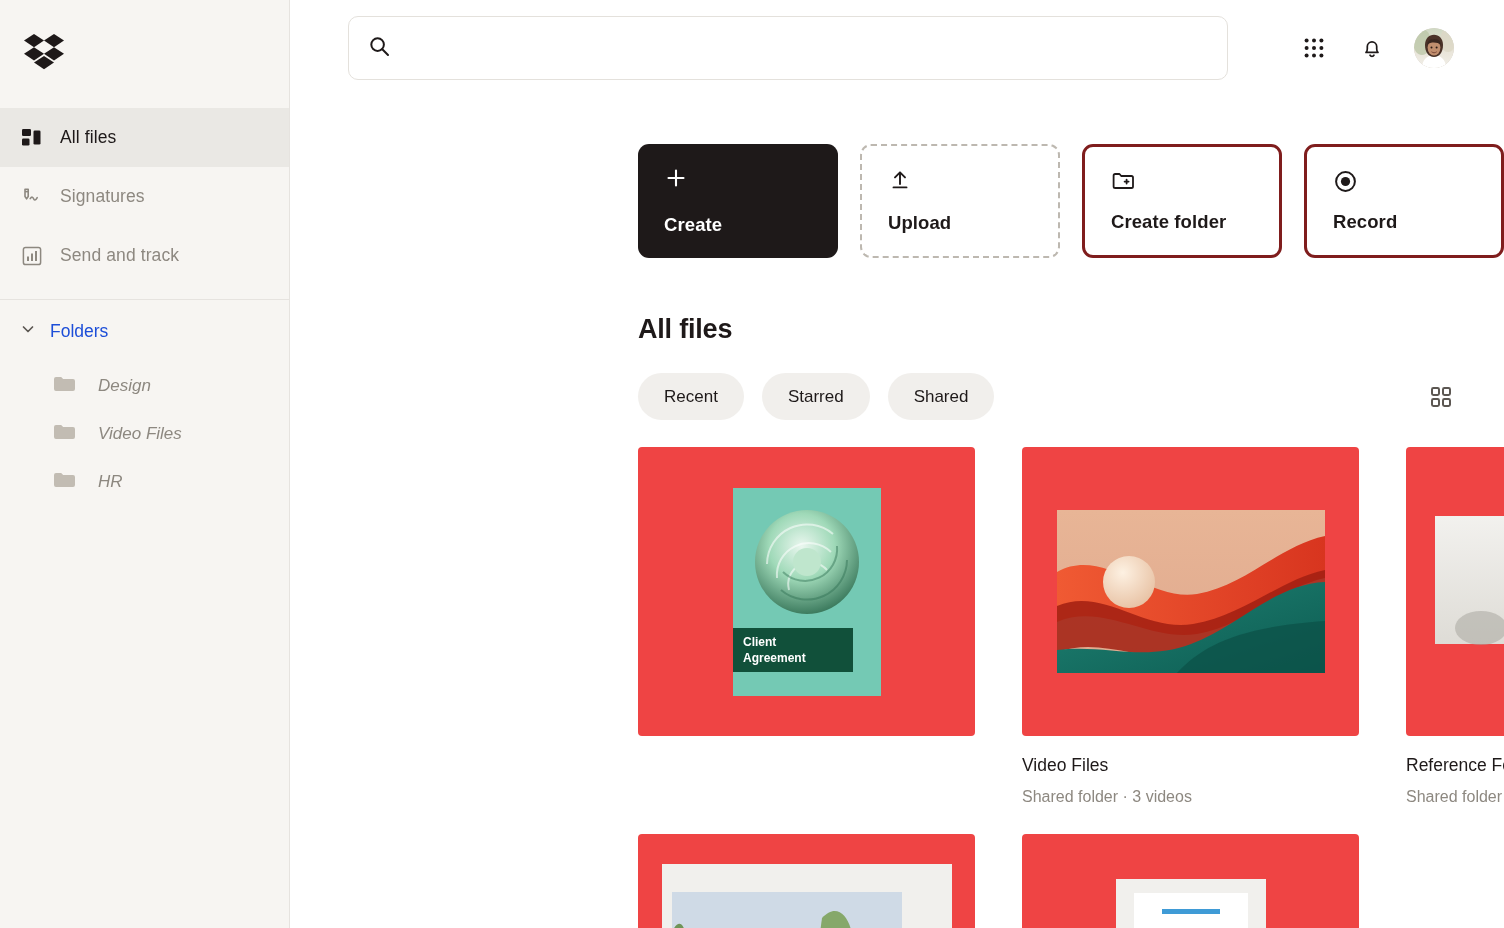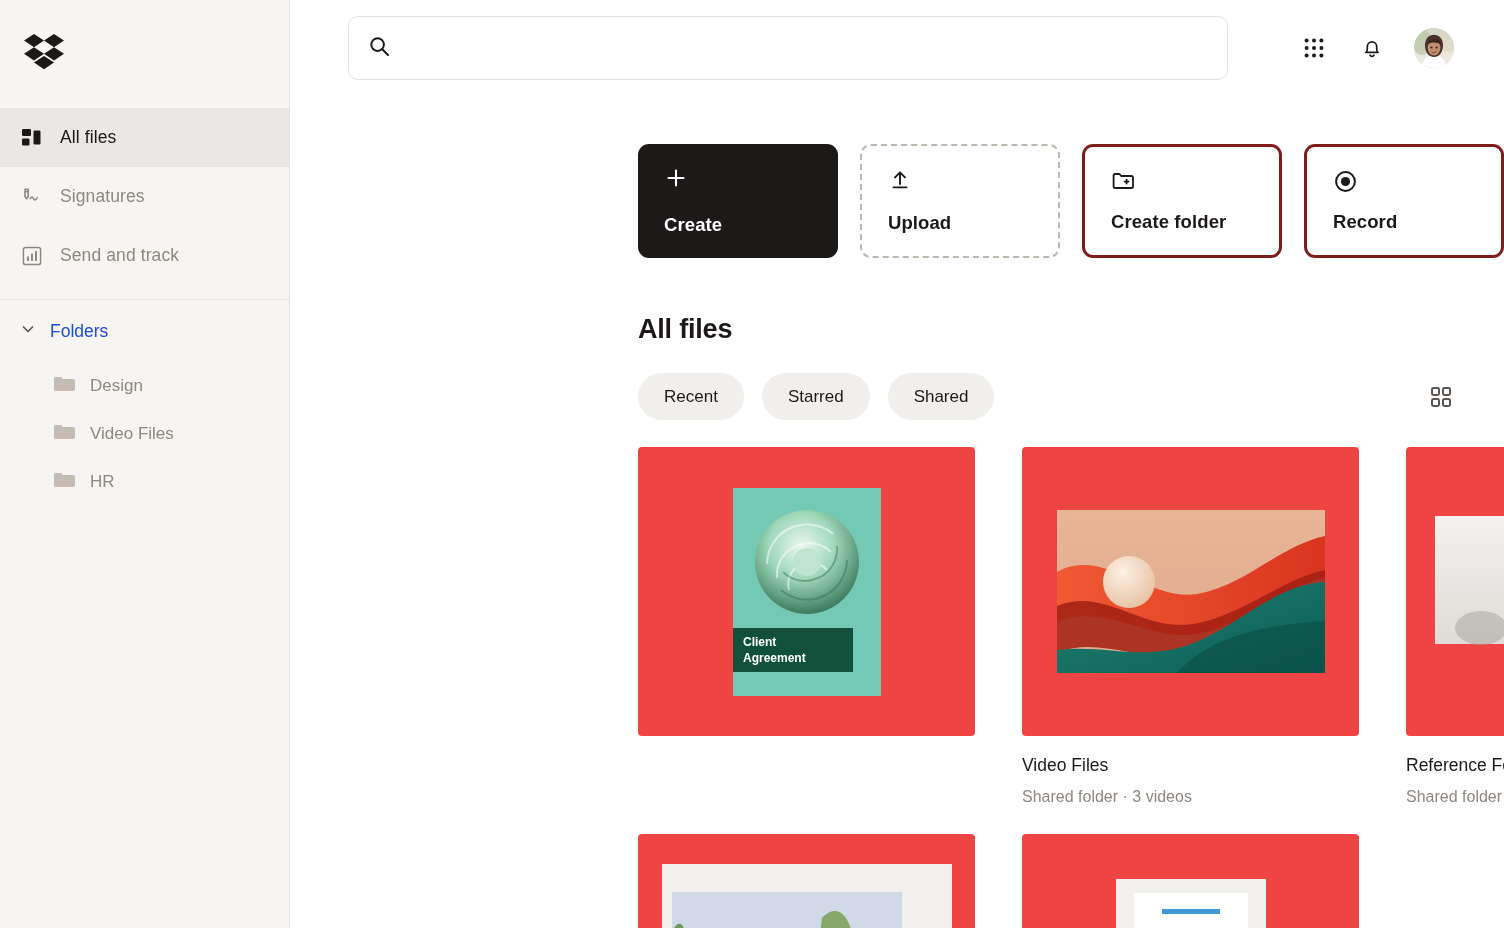--- a/index.html
+++ b/index.html
@@ -42,23 +42,24 @@
     align-items: center;
     gap: 14px;
     padding-left: 20px;
     cursor: pointer;
   }
   .folders-title { font-size: 17.5px; color: #1d4ed8; }
   .folder-item {
     height: 48px;
     display: flex;
     align-items: center;
-    gap: 15px;
+    gap: 23px;
     padding-left: 54px;
     cursor: pointer;
+    font-style: italic;
   }
   .folder-name { font-size: 17px; color: #8d8880; }
 
   
   .main { flex: 1; position: relative; background: #ffffff; overflow: hidden; }
 
   .topbar {
     display: flex;
     align-items: flex-start;
     padding: 16px 46px 0 58px;

